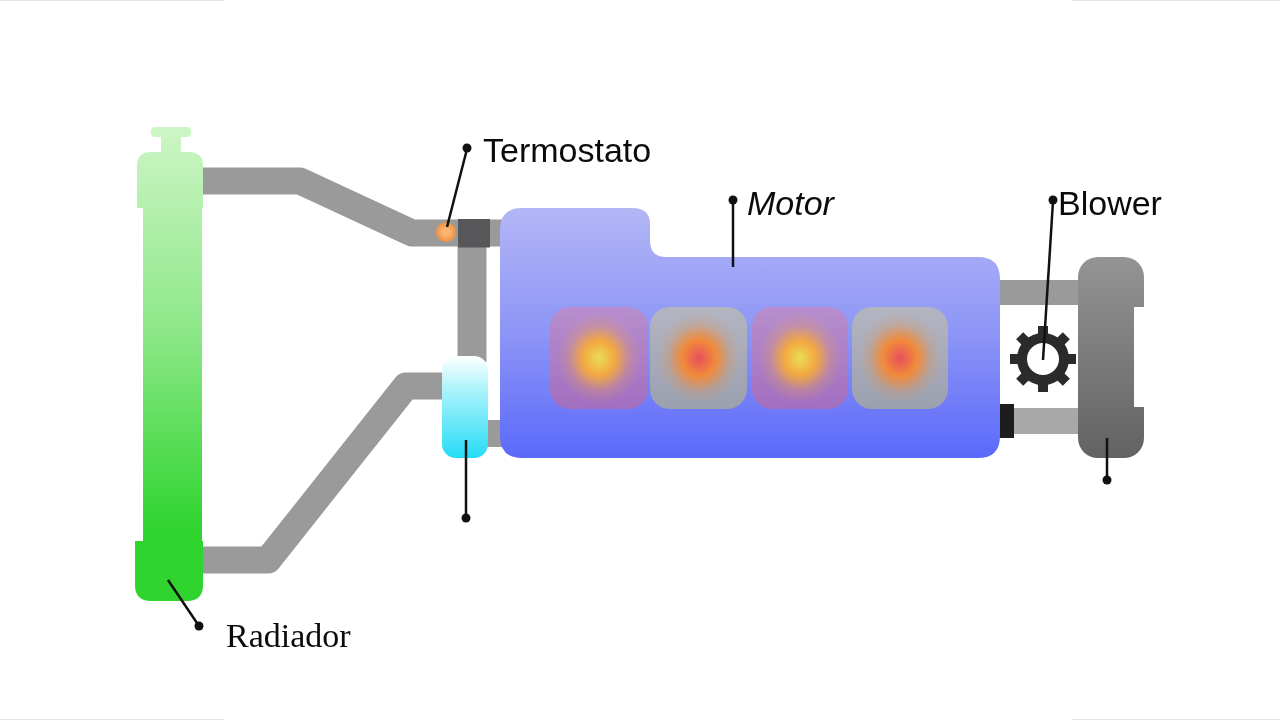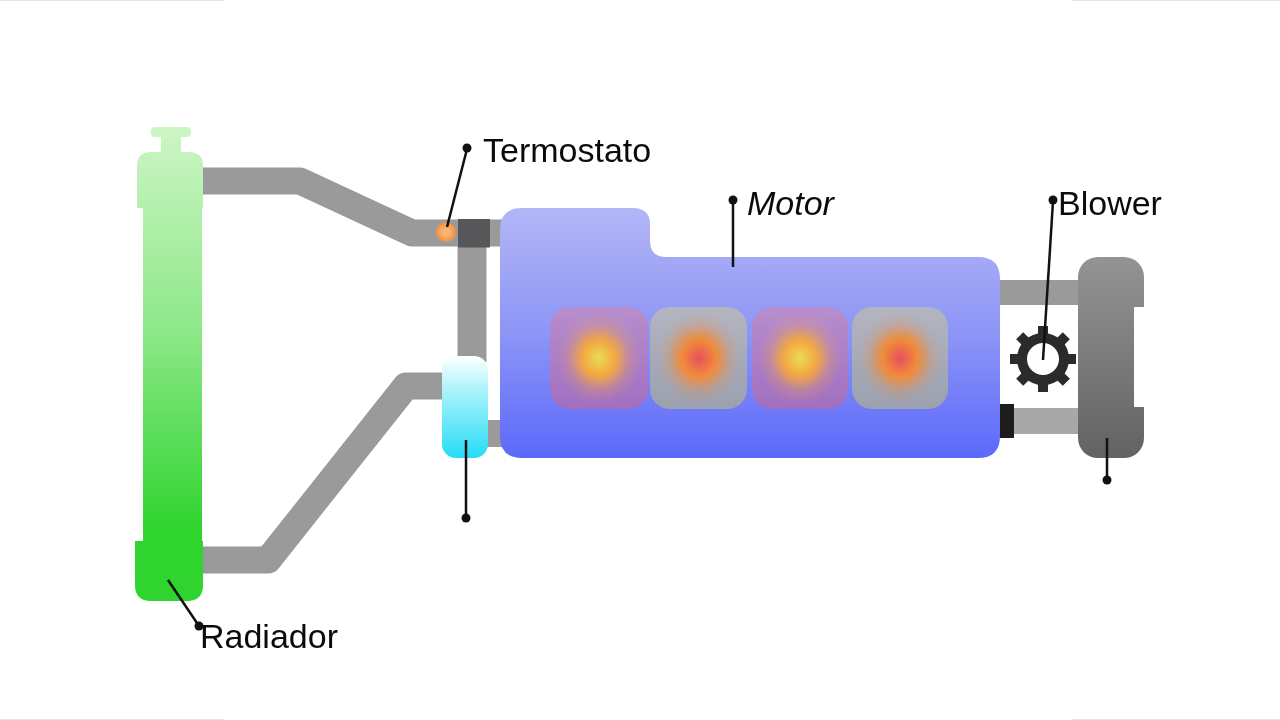--- a/index.html
+++ b/index.html
@@ -155,19 +155,19 @@
       <circle cx="1053" cy="200" r="4.5"></circle>
       <circle cx="466" cy="518" r="4.5"></circle>
       <circle cx="199" cy="626" r="4.5"></circle>
       <circle cx="1107" cy="480" r="4.5"></circle>
     </g>
   </svg>
 
   <div class="label" style="left:483px;top:133px;">Termostato</div>
   <div class="label" style="left:747px;top:186px;font-style:italic;">Motor</div>
   <div class="label" style="left:1022px;top:186px;margin-left:36px;">Blower</div>
-  <div class="label" style="left:200px;top:619px;">Radiador</div>
+  <div class="label" style="left:226px;top:619px;font-family:Liberation Serif, serif;">Radiador</div>
 
   <div class="frame-edge" style="left:0;top:0;width:224px;"></div>
   <div class="frame-edge" style="left:1072px;top:0;width:208px;"></div>
   <div class="frame-edge" style="left:0;top:719px;width:224px;"></div>
   <div class="frame-edge" style="left:1072px;top:719px;width:208px;"></div>
 </div>
 
 </body></html>

